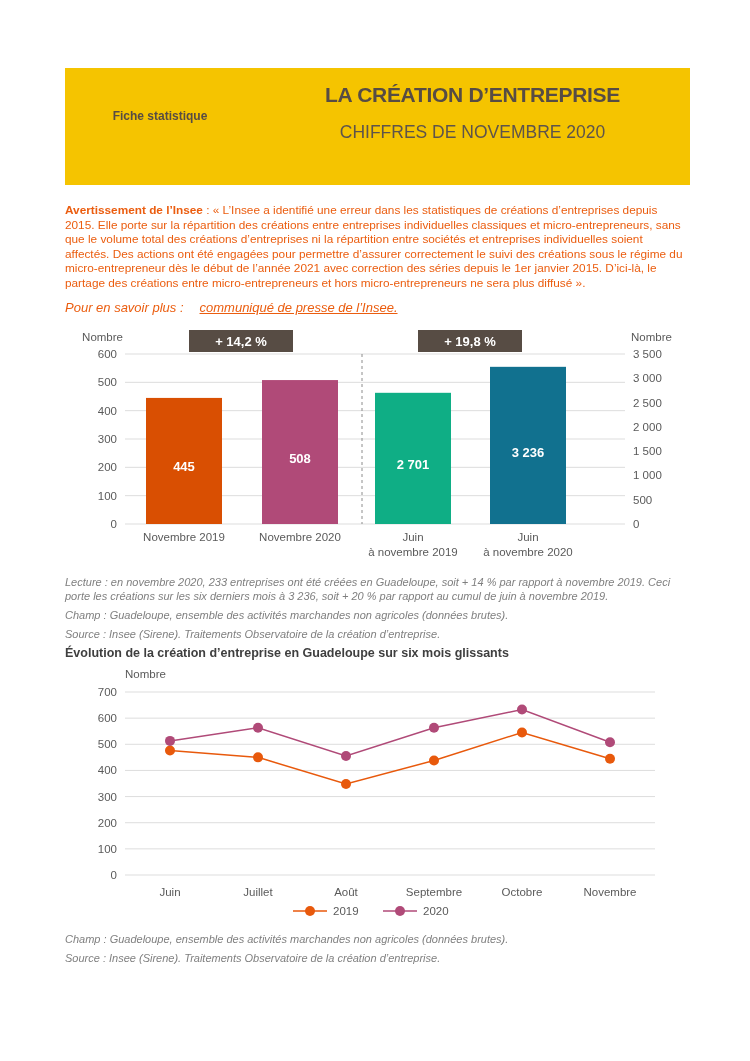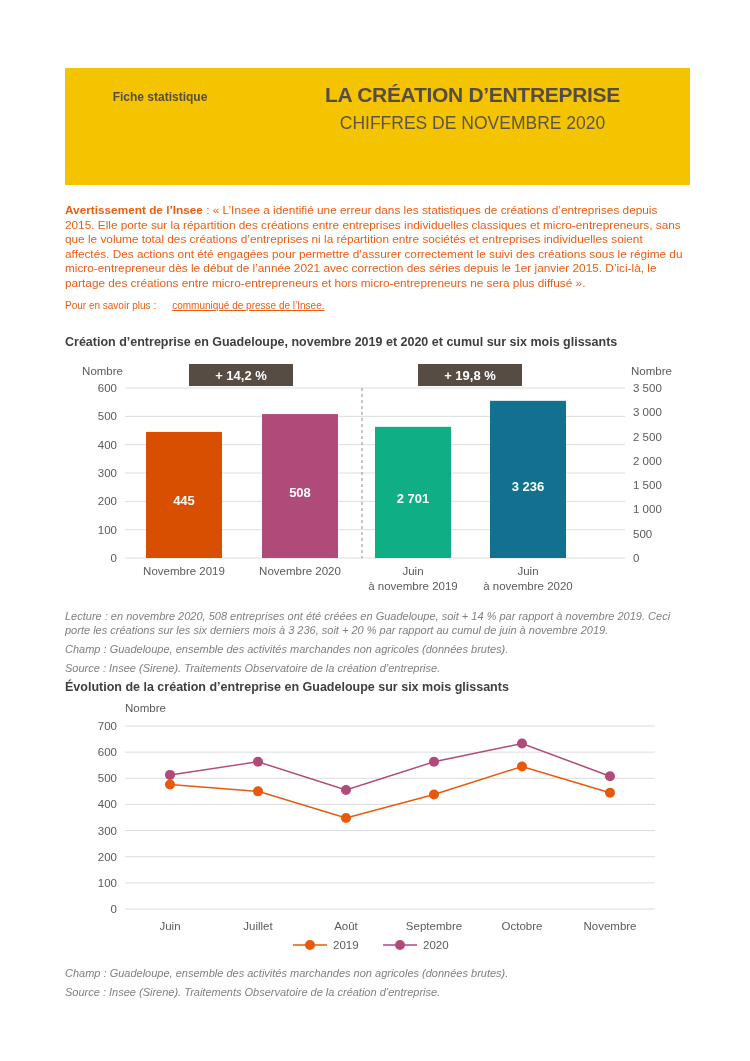--- a/index.html
+++ b/index.html
@@ -10,31 +10,31 @@
   
   .header{
     margin:68px 60px 0 65px;height:117px;background:var(--yellow);
     display:flex;align-items:stretch;
   }
   .logo-area{width:190px;display:flex;flex-direction:column;align-items:center;padding-top:13px;}
   .circles{display:flex;align-items:center;gap:9px;}
   .circle{border-radius:50%;display:flex;align-items:center;justify-content:center;font-weight:bold;}
   .circle.white{width:60px;height:60px;background:#fff;color:var(--brown);font-size:13px;}
   .circle.dark{width:62px;height:62px;background:var(--brown);color:#fff;font-size:10.5px;letter-spacing:-.2px;}
-  .logo-caption{margin-top:9px;font-weight:bold;font-size:12px;color:var(--brown);}
+  .logo-caption{margin-top:28px;font-weight:bold;font-size:12px;color:var(--brown);}
   .title-area{flex:1;text-align:center;padding-top:12px;color:var(--brown);}
   .title-line{font-weight:bold;font-size:21px;letter-spacing:-.3px;line-height:30px;}
-  .subtitle{font-size:17.5px;color:#5E544B;margin-top:3px;}
+  .subtitle{font-size:17.5px;color:#5E544B;margin-top:12px;}
   
   .notice{
     margin:18px 62px 0 65px;color:var(--orange);
     font-size:11.8px;line-height:14.6px;
   }
   .notice strong{font-weight:bold;}
-  .more{margin:9px 65px 0;color:var(--orange);font-size:10px;}
+  .more{margin:9px 65px 0;font-style:italic;color:var(--orange);font-size:13px;}
   .more a{color:var(--orange);text-decoration:underline;margin-left:16px;}
   
   .chart-title{margin:24px 65px 0;font-size:12.5px;font-weight:bold;color:var(--text_dark);}
   .chart-title.second{margin-top:4px;}
   .chart-svg{display:block;margin:12px 65px 0;}
   .chart-svg.second{margin-top:4px;}
   .notes{margin:10px 65px 0;font-style:italic;color:var(--gray_note);font-size:11px;line-height:14px;}
   .notes p{margin:0 0 5px 0;}
   svg .ax{font-family:"Liberation Sans",sans-serif;font-size:11.5px;fill:#5A5A5A;}
   svg .barval,svg .badge{font-family:"Liberation Sans",sans-serif;font-size:13px;font-weight:bold;fill:#fff;}
@@ -59,21 +59,20 @@
     </div>
     <div class="title-area">
       <div class="title-line">LA CRÉATION D’ENTREPRISE</div>
       <div class="subtitle">CHIFFRES DE NOVEMBRE 2020</div>
     </div>
   </div>
 
   <p class="notice"><strong>Avertissement de l’Insee</strong><span> : « L’Insee a identifié une erreur dans les statistiques de créations d’entreprises depuis 2015. Elle porte sur la répartition des créations entre entreprises individuelles classiques et micro-entrepreneurs, sans que le volume total des créations d’entreprises ni la répartition entre sociétés et entreprises individuelles soient affectés. Des actions ont été engagées pour permettre d’assurer correctement le suivi des créations sous le régime du micro-entrepreneur dès le début de l’année 2021 avec correction des séries depuis le 1er janvier 2015. D’ici-là, le partage des créations entre micro-entrepreneurs et hors micro-entrepreneurs ne sera plus diffusé ».</span></p>
   <p class="more"><span>Pour en savoir plus :</span><a href="#" class="link">communiqué de presse de l’Insee.</a></p>
 
-  <h2 class="chart-title">Création d’entreprise en Guadeloupe, novembre 2019 et 2020 et cumul sur six mois glissants</h2>
   <svg id="barChart" class="chart-svg" width="620" height="238" viewBox="0 0 620 238">
       <text x="58" y="14" text-anchor="end" class="ax">Nombre</text>
       <text x="566" y="14" class="ax">Nombre</text>
       <line x1="60" x2="560" y1="197" y2="197" class="grid"></line>
       <text x="52" y="201" text-anchor="end" class="ax">0</text>
       <line x1="60" x2="560" y1="168.66666666666666" y2="168.66666666666666" class="grid"></line>
       <text x="52" y="172.66666666666666" text-anchor="end" class="ax">100</text>
       <line x1="60" x2="560" y1="140.33333333333334" y2="140.33333333333334" class="grid"></line>
       <text x="52" y="144.33333333333334" text-anchor="end" class="ax">200</text>
       <line x1="60" x2="560" y1="112" y2="112" class="grid"></line>
@@ -107,21 +106,21 @@
       <text x="463" y="130.2702857142857" text-anchor="middle" class="barval">3 236</text>
       <text x="463" y="214" text-anchor="middle" class="ax">Juin</text>
       <text x="463" y="229" text-anchor="middle" class="ax">à novembre 2020</text>
       <rect x="124" y="3" width="104" height="22" fill="#574C44"></rect>
       <text x="176" y="19" text-anchor="middle" class="badge">+ 14,2 %</text>
       <rect x="353" y="3" width="104" height="22" fill="#574C44"></rect>
       <text x="405" y="19" text-anchor="middle" class="badge">+ 19,8 %</text>
     </svg>
 
   <div class="notes">
-    <p>Lecture : en novembre 2020, 508 entreprises ont été créées en Guadeloupe, soit + 14 % par rapport à novembre 2019. Ceci porte les créations sur les six derniers mois à 3 236, soit + 20 % par rapport au cumul de juin à novembre 2019.</p>
+    <p>Lecture : en novembre 2020, 233 entreprises ont été créées en Guadeloupe, soit + 14 % par rapport à novembre 2019. Ceci porte les créations sur les six derniers mois à 3 236, soit + 20 % par rapport au cumul de juin à novembre 2019.</p>
     <p>Champ : Guadeloupe, ensemble des activités marchandes non agricoles (données brutes).</p>
     <p>Source : Insee (Sirene). Traitements Observatoire de la création d’entreprise.</p>
   </div>
 
   <h2 class="chart-title second">Évolution de la création d’entreprise en Guadeloupe sur six mois glissants</h2>
   <svg id="lineChart" class="chart-svg second" width="620" height="258" viewBox="0 0 620 258">
       <text x="60" y="14" class="ax">Nombre</text>
       <line x1="60" x2="590" y1="211" y2="211" class="grid"></line>
       <text x="52" y="215" text-anchor="end" class="ax">0</text>
       <line x1="60" x2="590" y1="184.85714285714286" y2="184.85714285714286" class="grid"></line>

